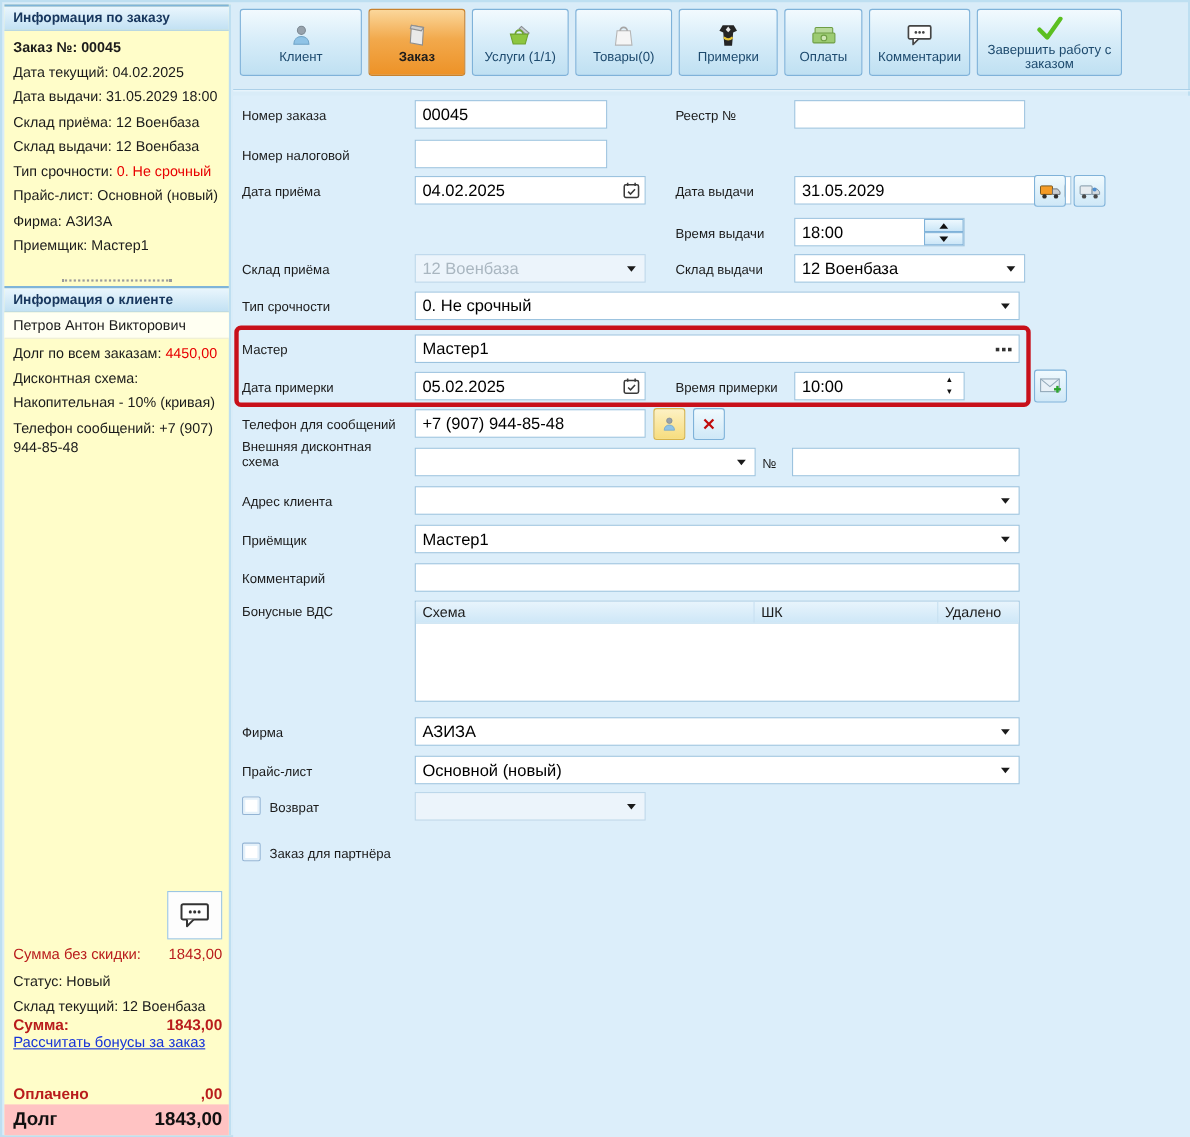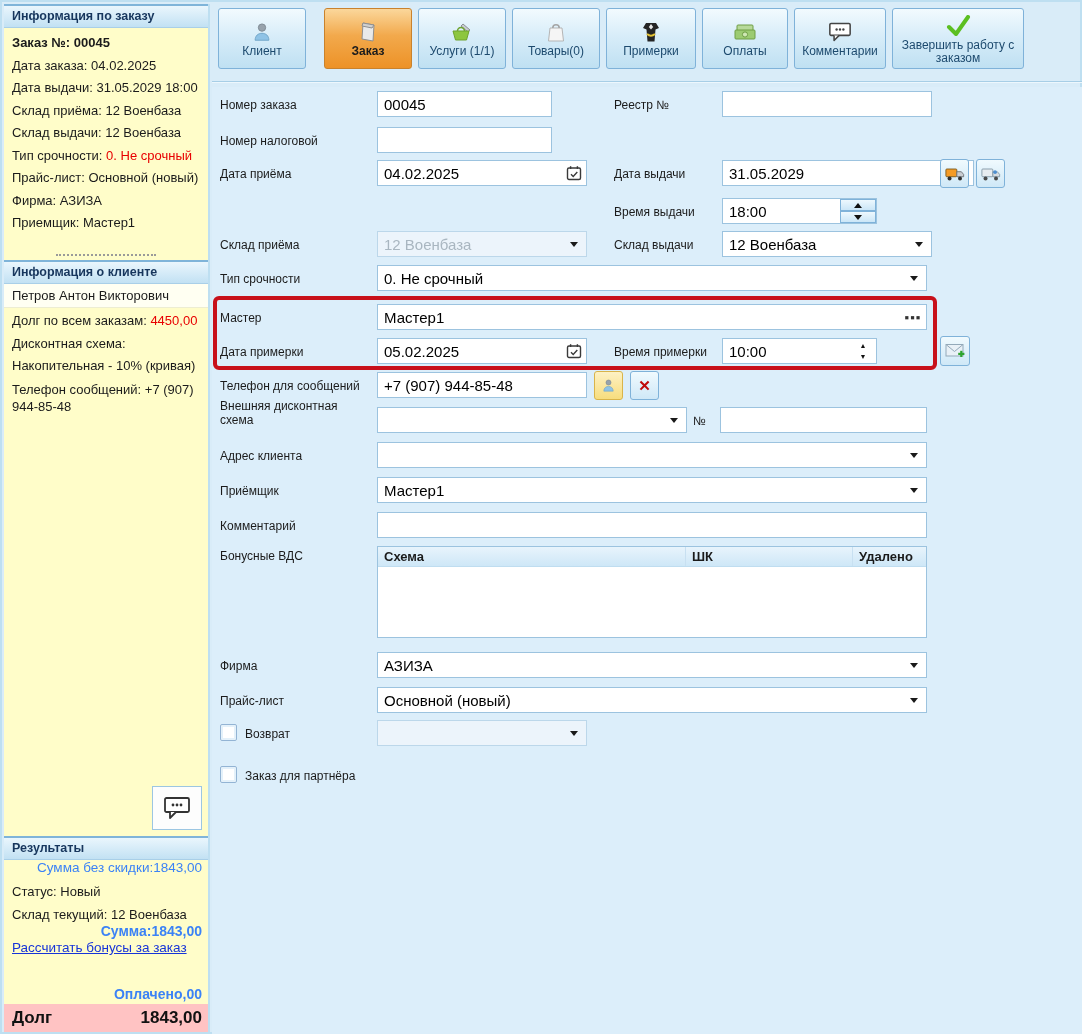--- a/index.html
+++ b/index.html
@@ -19,38 +19,38 @@
   .bold { font-weight:bold; }
   .splitter { flex:0 0 10px; display:flex; align-items:center; justify-content:center; }
   .splitter-grip { width:100px; border-top:2px dotted #9A9A9A; }
   .client-name-row { background:#FFFFF2; border-bottom:1px solid #EDEDD2; font-size:13px; color:#1B1B1B;
                      padding:4px 0 4px 8px; }
   .side-flex { flex:1 1 auto; display:flex; flex-direction:column; }
   .comment-btn { align-self:flex-end; margin:0 6px 6px 0; width:50px; height:44px;
                  background:#FDFDFD; border:1px solid #9CC6E2; display:flex; align-items:center; justify-content:center; cursor:pointer; }
   .results-body { position:relative; flex:0 0 172px; padding:25px 6px 0 8px; }
   .totals { position:absolute; left:0; right:0; bottom:28px; padding:0 6px 0 8px; }
-  .trow { display:flex; justify-content:flex-end; font-size:13.5px; color:#3b82f6; line-height:20px; }
+  .trow { display:flex; justify-content:space-between; font-size:13.5px; color:#b91c1c; line-height:20px; }
   .trow .tval { text-align:right; }
   .trow.b { font-weight:bold; font-size:14px;margin-top:43px; }
   .debt-row { position:absolute; left:0; right:0; bottom:0; height:28px; background:#FFC3C3;
               display:flex; justify-content:space-between; align-items:center; padding:0 6px 0 8px;
               font-size:17px; font-weight:bold; color:#111; }
   .bonus-link { display:inline-block; margin:10px 0 8px 0; font-size:13.5px; color:#1734D8; text-decoration:underline; cursor:pointer; }
 
   
   .main { position:absolute; left:210px; top:0; width:872px; height:1034px; }
   .toolbar { position:absolute; left:6px; top:6px; display:flex; gap:6px; }
   .tb-btn { height:61px; border:1px solid #7FB2D9; border-radius:3px; cursor:pointer;
             background:linear-gradient(#F2FAFE,#D8EDF9 45%,#BFE0F2);
             display:flex; flex-direction:column; align-items:center; justify-content:center;
             font-size:12px; color:#1D4A6E; text-align:center; line-height:13px; padding:2px 3px; }
   .tb-btn .ticon { height:26px; display:flex; align-items:center; justify-content:center; }
   .tb-btn.active { background:linear-gradient(#FBD79B,#F2A94C 45%,#ED9227);
-                   border-color:#C9822D; color:#1C1C1C; font-weight:bold;margin-left:12px; }
+                   border-color:#C9822D; color:#1C1C1C; font-weight:bold; }
   .sep { position:absolute; left:0; top:79px; width:872px; border-top:1px solid #A7CEE6; border-bottom:1px solid #EDF7FD; }
 
   
   .form { position:absolute; left:0; top:85px; width:872px; height:949px; background:#DCEEFA; }
   .lbl { position:absolute; font-size:12px; color:#1B1B1B; line-height:14px; }
   .txt, .field { position:absolute; height:26px; background:#fff; border:1px solid #9CC3DF; }
   .txt { font-family:"Liberation Sans",sans-serif; font-size:15px; color:#000; padding:0 6px; outline:none; }
   .field { display:flex; align-items:center; }
   .field input { flex:1 1 auto; min-width:0; border:none; outline:none; background:transparent;
                  font-family:"Liberation Sans",sans-serif; font-size:15px; color:#000; padding:0 0 0 6px; }
@@ -70,37 +70,37 @@
   .tri-dn { width:0; height:0; border-left:4px solid transparent; border-right:4px solid transparent; border-top:5px solid #111; }
   .spin-plain { flex:0 0 26px; display:flex; flex-direction:column; align-items:center; justify-content:center; gap:4px; cursor:pointer; }
   .spin-plain .t { font-size:7px; color:#111; line-height:7px; }
   .icon-btn { position:absolute; border:1px solid #7FB2D9; border-radius:3px;
               background:linear-gradient(#F0FAFE,#CFE8F7); display:flex; align-items:center; justify-content:center; cursor:pointer; }
   .icon-btn.yellow { background:linear-gradient(#FDF1C4,#F7DD7E); border-color:#D9B44A; }
   .xmark { color:#C00A0A; font-weight:bold; font-size:15px; }
   .hl-box { position:absolute; left:1px; top:209px; width:724px; height:74px;
             border:4px solid #C8101A; border-radius:6px; pointer-events:none; z-index:5; }
   .vds-table { position:absolute; left:165px; top:459px; width:550px; height:92px; background:#fff; border:1px solid #9CC3DF; }
-  .vds-head { display:flex; height:20px; background:linear-gradient(#E8F4FC,#CEE7F7); border-bottom:1px solid #BFDDF0;font-weight:bold; }
+  .vds-head { display:flex; height:20px; background:linear-gradient(#E8F4FC,#CEE7F7); border-bottom:1px solid #BFDDF0; }
   .vds-th { font-size:13px; color:#1B1B1B; padding:2px 0 0 6px; border-right:1px solid #C8E0F1; }
   .chk { position:absolute; width:17px; height:17px; background:#fff; border:1px solid #93B4D4; border-radius:2px;
          box-shadow:0 0 0 2px #E4F1FA inset; cursor:pointer; }
   svg { display:block; }
 </style>
 </head>
 <body>
 
 <div class="root">
 
   <div class="sidebar">
 
     <div class="sec-header">Информация по заказу</div>
     <div class="side-pad" style="flex:0 0 222px">
       <div class="side-row bold">Заказ №: 00045</div>
-      <div class="side-row"><span>Дата заказа:</span> <span>04.02.2025</span></div>
+      <div class="side-row"><span>Дата текущий:</span> <span>04.02.2025</span></div>
       <div class="side-row"><span>Дата выдачи:</span> <span>31.05.2029 18:00</span></div>
       <div class="side-row"><span>Склад приёма:</span> <span>12 Военбаза</span></div>
       <div class="side-row"><span>Склад выдачи:</span> <span>12 Военбаза</span></div>
       <div class="side-row"><span>Тип срочности:</span> <span class="red">0. Не срочный</span></div>
       <div class="side-row"><span>Прайс-лист:</span> <span>Основной (новый)</span></div>
       <div class="side-row"><span>Фирма:</span> <span>АЗИЗА</span></div>
       <div class="side-row"><span>Приемщик:</span> <span>Мастер1</span></div>
     </div>
 
     <div class="splitter">
@@ -124,21 +124,20 @@
             <rect x="3" y="3" width="24" height="14" rx="1.5" fill="#fff" stroke="#333" stroke-width="1.8"></rect>
             <path d="M8 17 v6 l6 -6" fill="#fff" stroke="#333" stroke-width="1.8" stroke-linejoin="round"></path>
             <circle cx="11" cy="10" r="1.4" fill="#333"></circle>
               <circle cx="15" cy="10" r="1.4" fill="#333"></circle>
               <circle cx="19" cy="10" r="1.4" fill="#333"></circle>
           </svg>
         </span>
       </div>
     </div>
 
-    <div class="sec-header">Результаты</div>
     <div class="results-body">
       <div class="side-row">Статус: Новый</div>
       <div class="side-row">Склад текущий: 12 Военбаза</div>
       <a class="bonus-link">Рассчитать бонусы за заказ</a>
       <div class="totals">
         <div class="trow">
             <span>Сумма без скидки:</span>
             <span class="tval">1843,00</span>
           </div>
         <div class="trow b">
@@ -153,21 +152,21 @@
       <div class="debt-row">
         <span>Долг</span>
         <span>1843,00</span>
       </div>
     </div>
   </div>
 
   <div class="main">
 
     <div class="toolbar">
-      <div class="tb-btn" style="width:88px">
+      <div class="tb-btn" style="width:111px">
         <span class="ticon">
           <svg width="22" height="22" viewBox="0 0 24 24">
               <circle cx="12" cy="7.2" r="4" fill="#97A2AC" stroke="#7C8892"></circle>
               <path d="M4.5 21 c0-5 3.3-7.6 7.5-7.6 s7.5 2.6 7.5 7.6 z" fill="#8FC3E6" stroke="#6FA3C6"></path>
             </svg>
         </span>
         <span>Клиент</span>
       </div>
       <div class="tb-btn active" style="width:88px">
         <span class="ticon">
@@ -200,21 +199,21 @@
       <div class="tb-btn" style="width:90px">
         <span class="ticon">
           <svg width="20" height="22" viewBox="0 0 20 22">
               <path d="M5 2 h10 l3 5 -3.5 1.5 -1 12 h-7 l-1-12 L2 7 z" fill="#252525"></path>
               <path d="M10 3 l2.2 3 -2.2 2.4 -2.2-2.4 z" fill="#E8E8E8"></path>
               <path d="M6 13 q4 3.5 8 0" stroke="#E3C235" stroke-width="2" fill="none"></path>
             </svg>
         </span>
         <span>Примерки</span>
       </div>
-      <div class="tb-btn" style="width:86px">
+      <div class="tb-btn" style="width:71px">
         <span class="ticon">
           <svg width="24" height="20" viewBox="0 0 24 20">
               <rect x="4" y="3" width="16" height="7" rx="1" fill="#B7D99A" stroke="#6E9E45"></rect>
               <rect x="2" y="8" width="20" height="9" rx="1" fill="#9CCB72" stroke="#6E9E45"></rect>
               <circle cx="12" cy="12.5" r="2.6" fill="#CFE7B4" stroke="#6E9E45"></circle>
             </svg>
         </span>
         <span>Оплаты</span>
       </div>
       <div class="tb-btn" style="width:92px">

